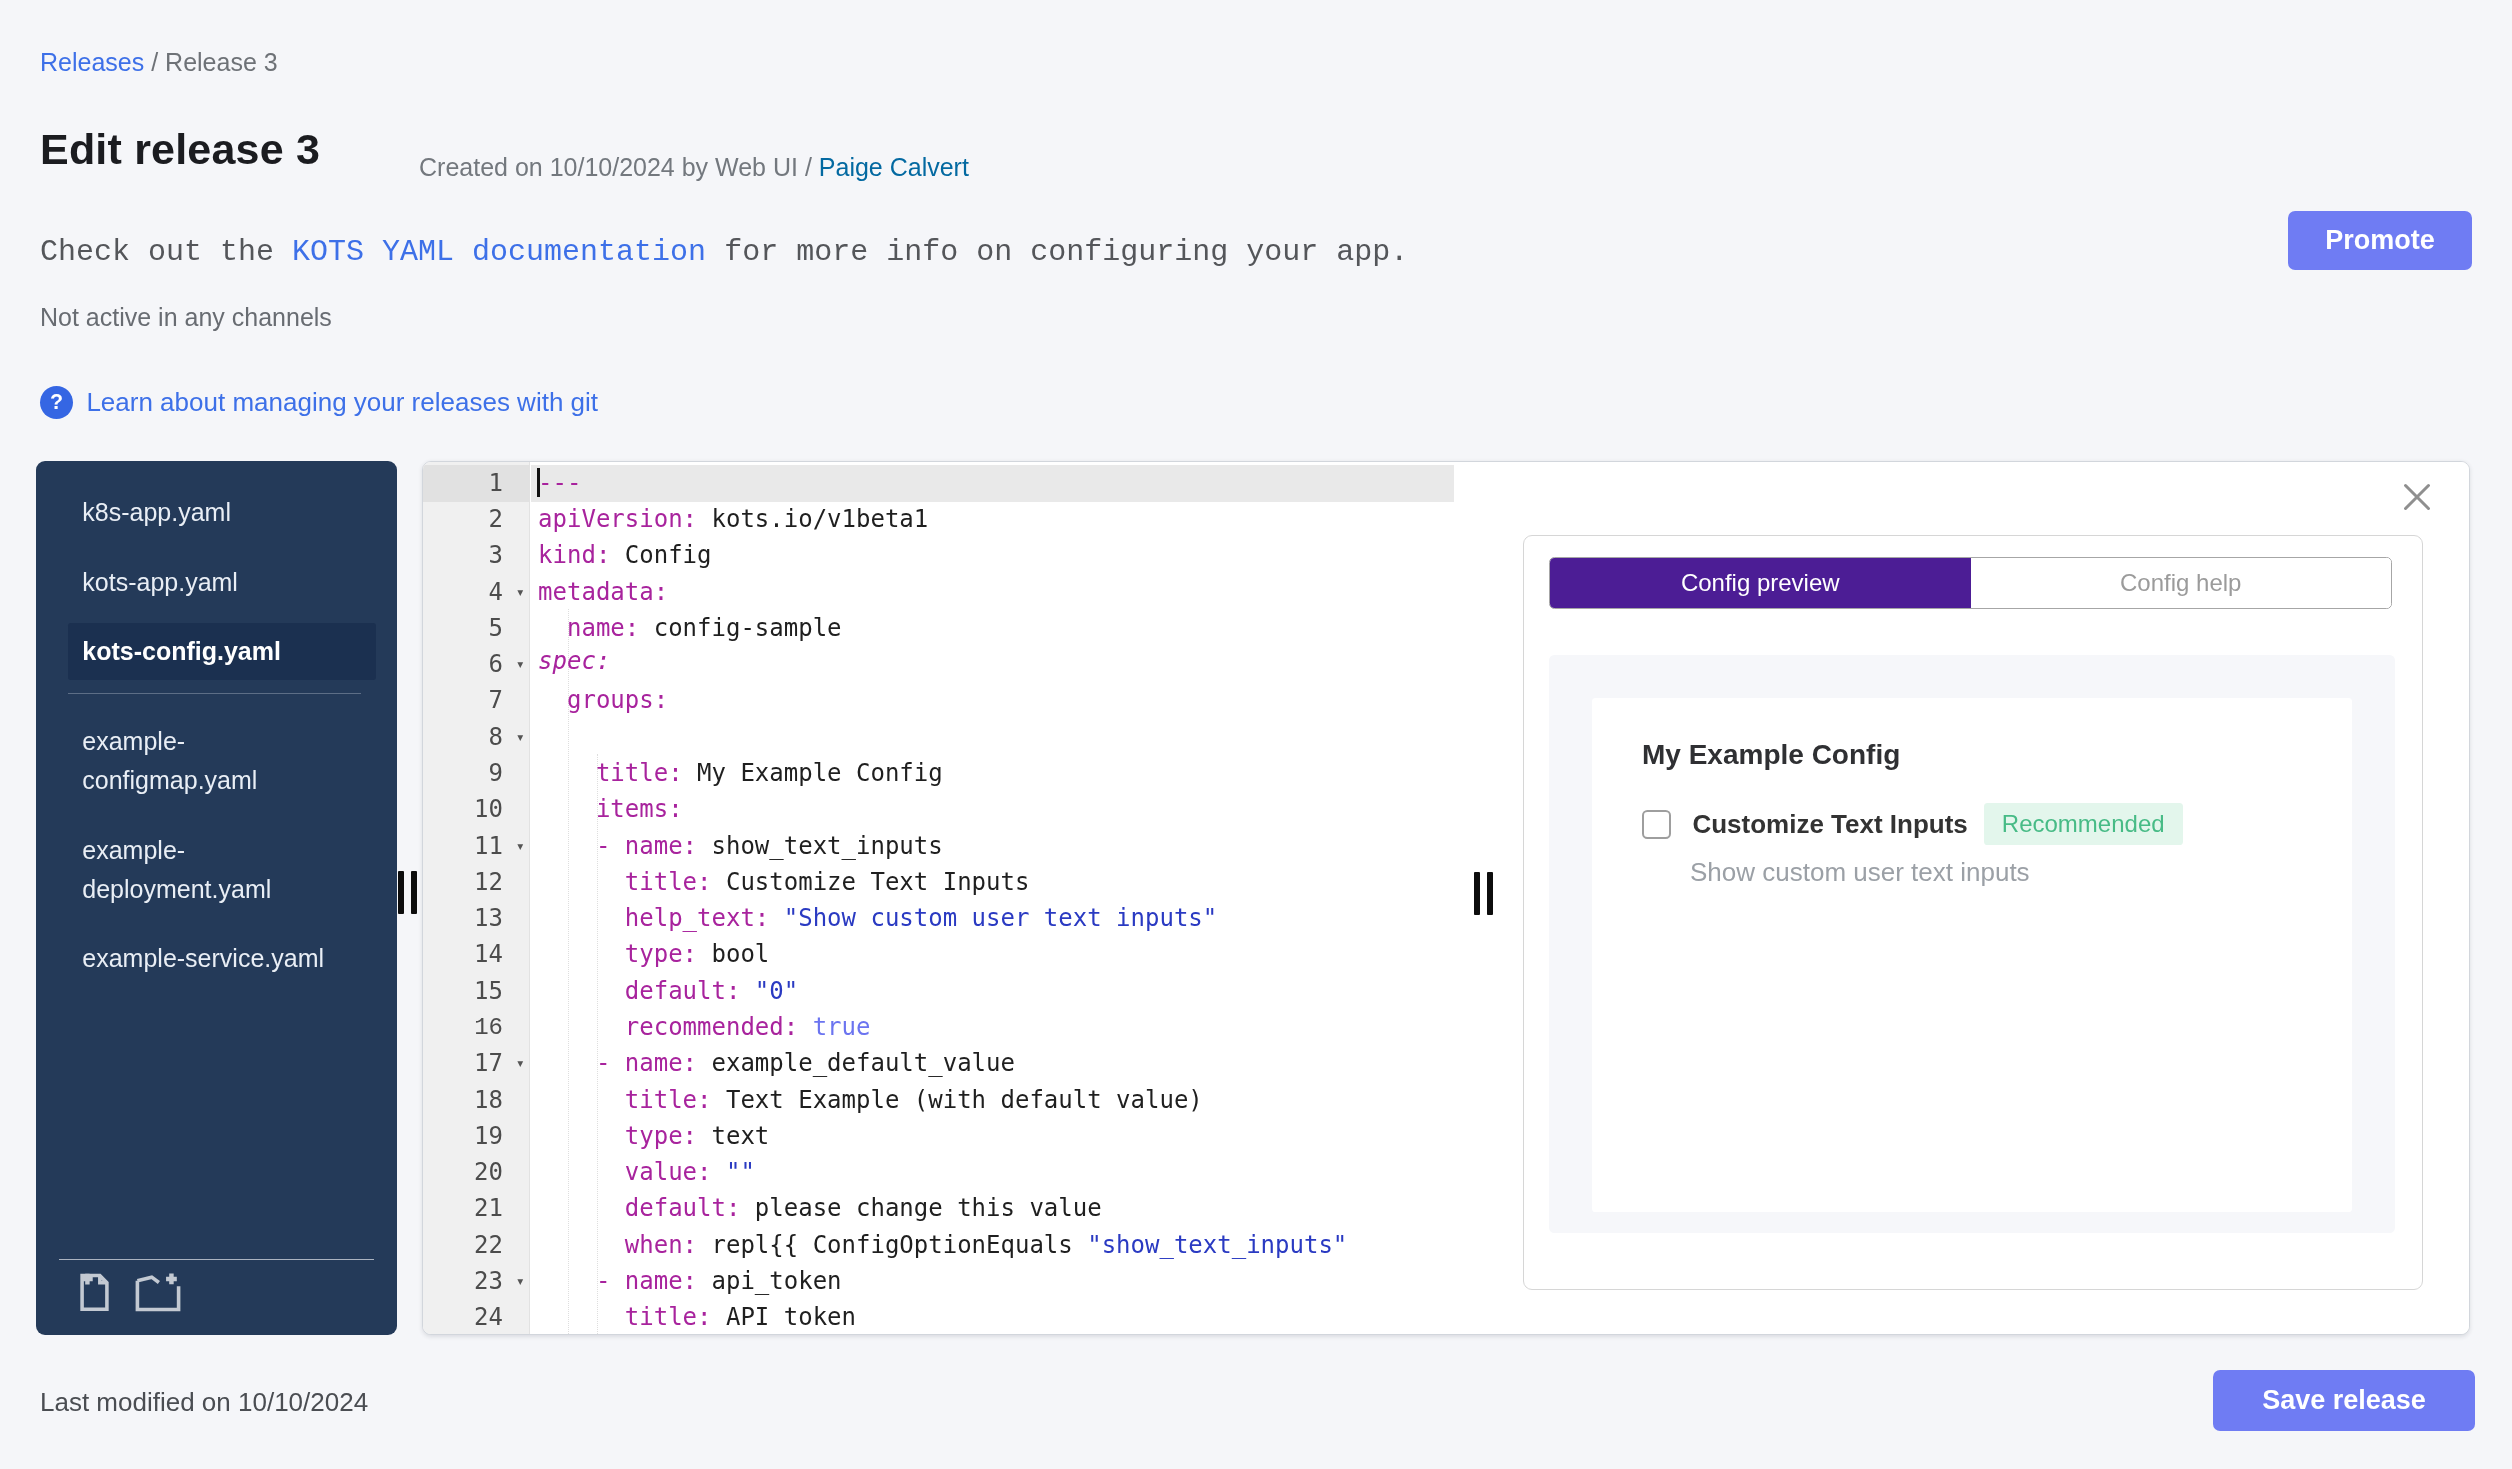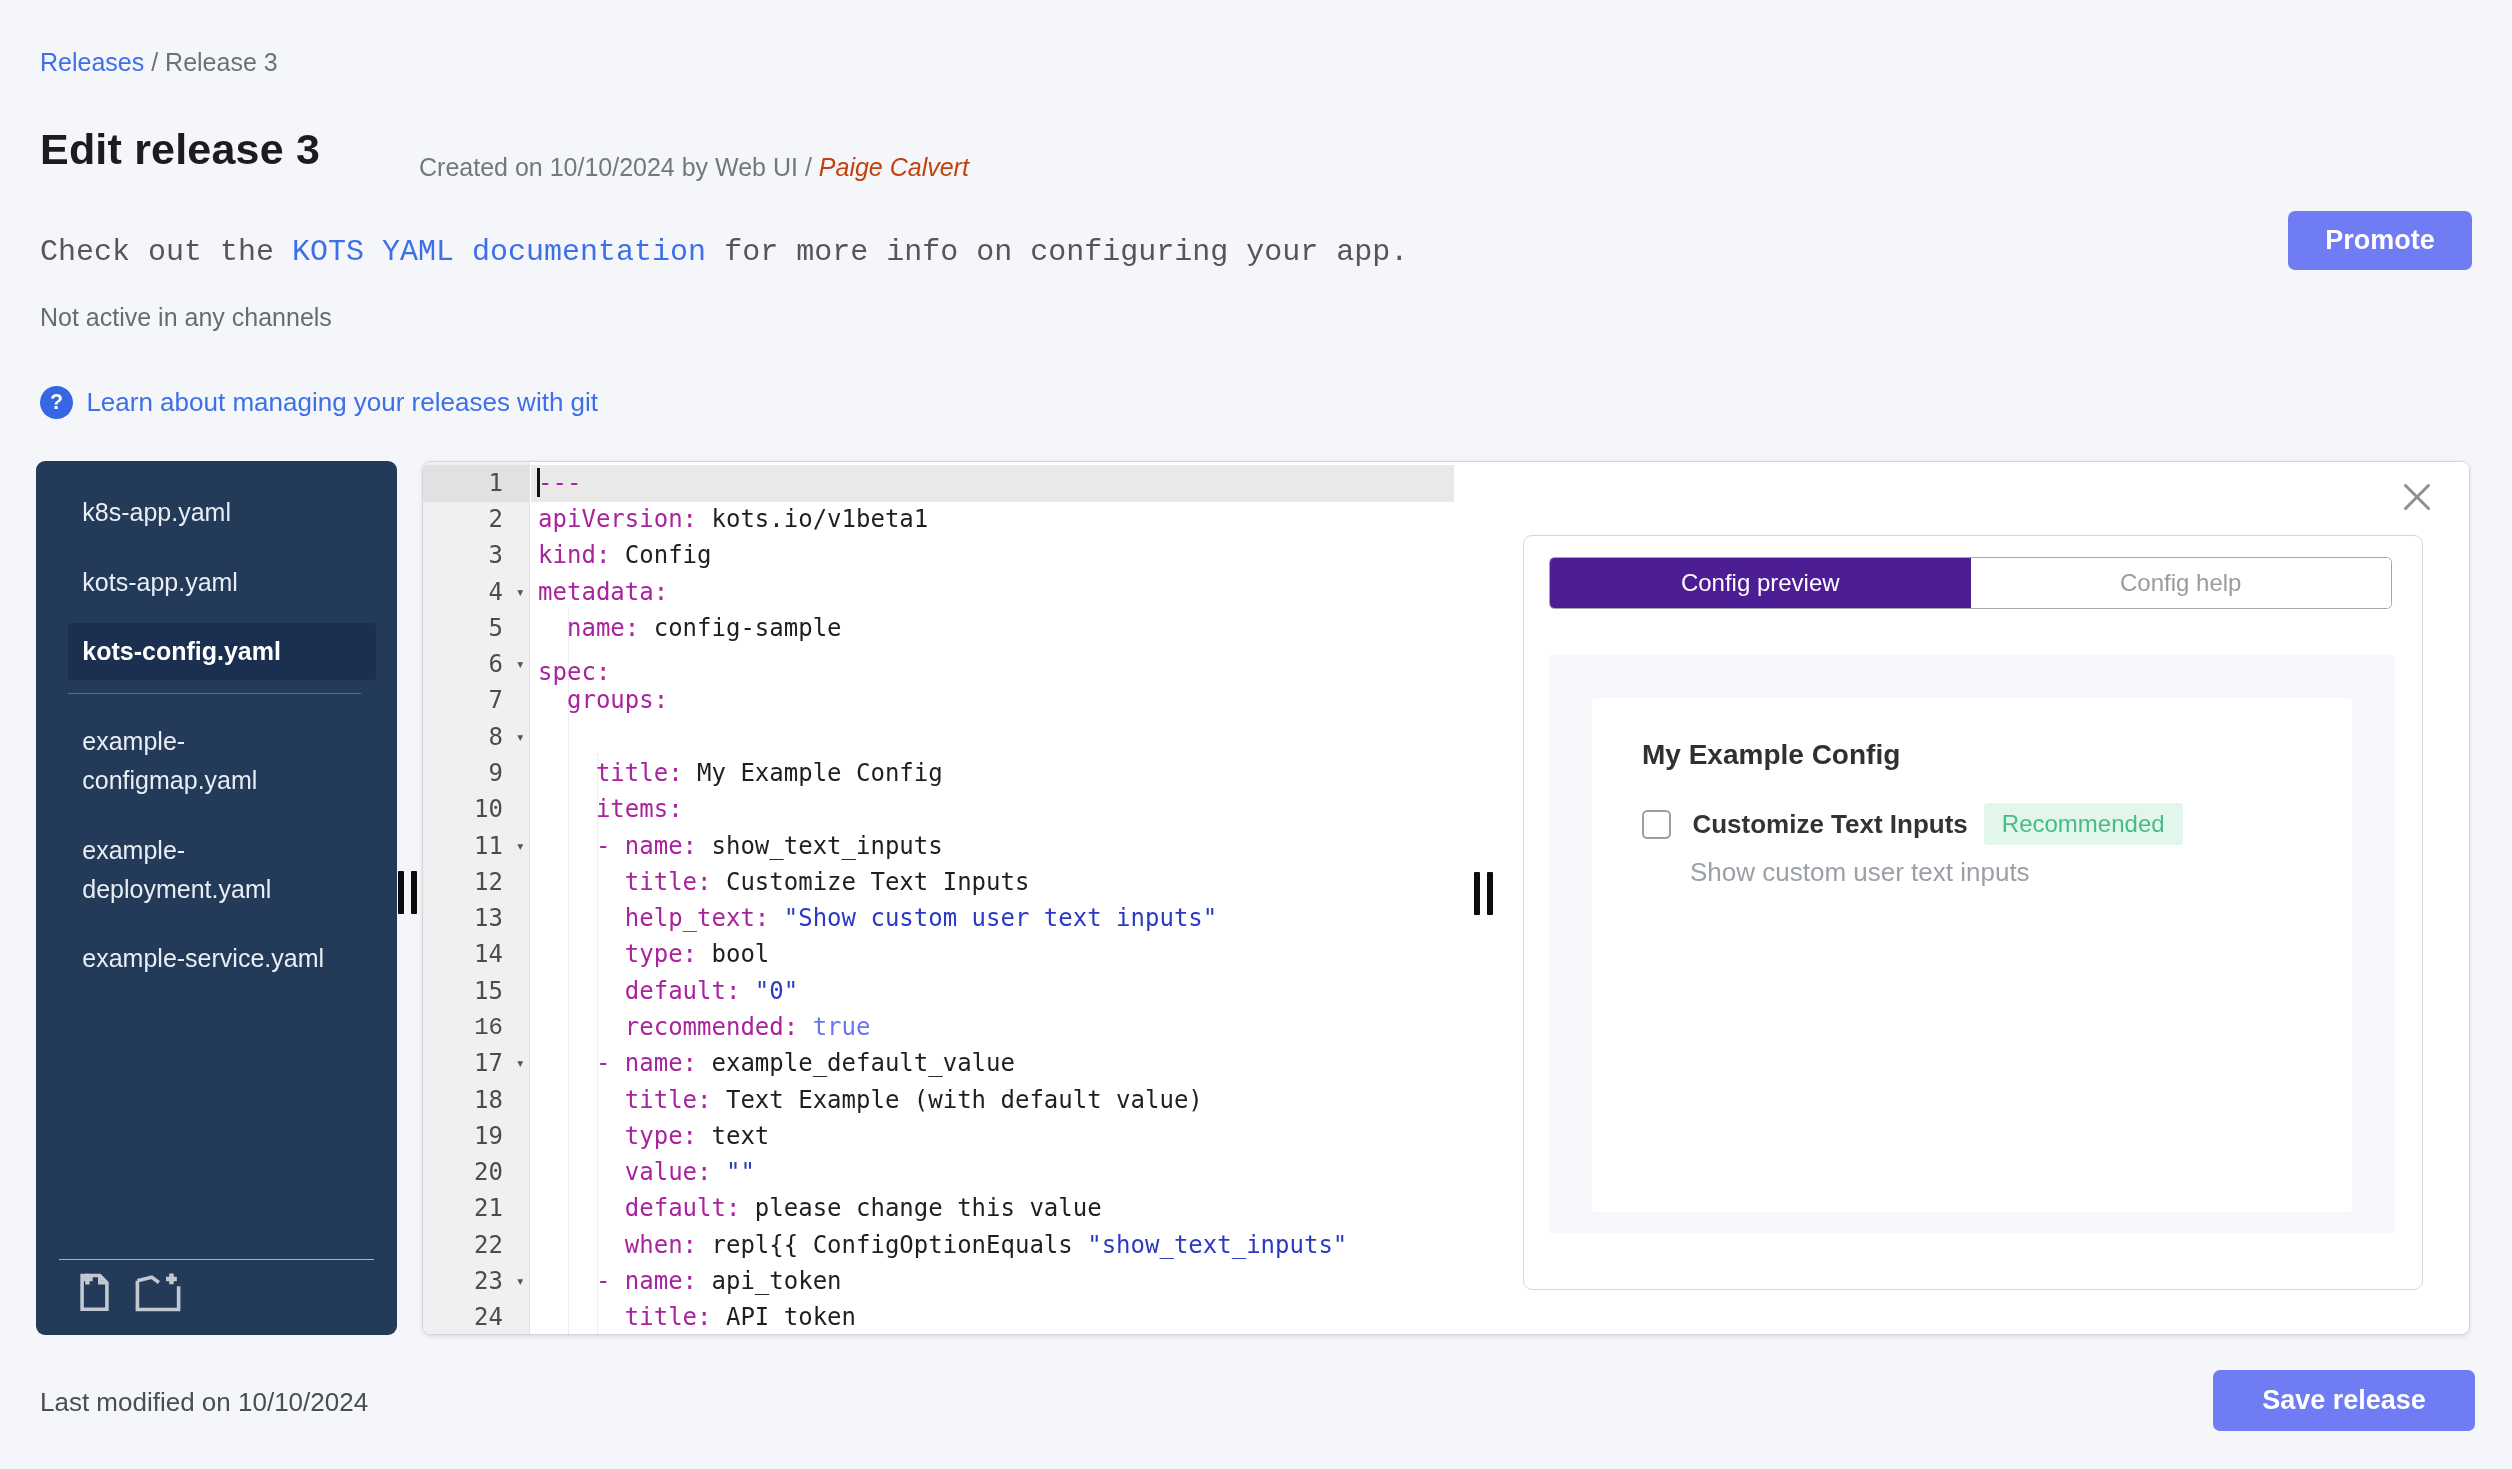--- a/index.html
+++ b/index.html
@@ -5,21 +5,21 @@
   html,body{margin:0;padding:0;background:#eef0f4;}
   .page{position:relative;width:2512px;height:1469px;background:#f5f6f9;
         font-family:"Liberation Sans",sans-serif;overflow:hidden;}
   .abs{position:absolute;}
 
   
   .breadcrumb{left:40px;top:48px;font-size:25px;color:#6e7277;}
   .breadcrumb a{color:#3d70e8;text-decoration:none;cursor:pointer;}
   .page-title{left:40px;top:125px;font-size:43px;font-weight:700;color:#1b1c20;letter-spacing:0.2px;}
   .created-line{left:419px;top:153px;font-size:25px;color:#73787e;}
-  .created-line .author{color:#c2410c;font-style:italic;}
+  .created-line .author{color:#0369a1;}
   .docs-line{left:40px;top:235px;font-size:30px;color:#54565a;font-family:Liberation Mono, monospace;}
   .docs-line .doc-link{color:#3d70e8;}
   .status-line{left:40px;top:303px;font-size:25px;color:#686c72;}
   .git-help{left:40px;top:386px;display:flex;align-items:center;gap:13.4px;cursor:pointer;}
   .q-icon{width:33px;height:33px;border-radius:50%;background:#3566e3;color:#fff;
           font-size:21.4px;font-weight:700;display:flex;align-items:center;justify-content:center;}
   .git-help .lbl{font-size:26px;color:#3d70e8;}
 
   .btn{background:#6f7cf3;color:#fff;font-weight:700;border:none;border-radius:7.1px;
        display:flex;align-items:center;justify-content:center;cursor:pointer;}
@@ -172,21 +172,21 @@
         <div class="g-row" style="top: 837px;">24</div>
       </div>
     <div class="code-area" id="code-area">
       <div class="indent-guide" style="left:37px;top:147px;bottom:0;"></div>
       <div class="indent-guide" style="left:66px;top:292px;bottom:0;"></div>
     <div class="c-row active" style="top: 2.7px;"><span class="tk-key">---</span><div class="cursor-bar"></div></div>
         <div class="c-row" style="top: 39px;"><span class="tk-key">apiVersion:</span><span class="tk-plain"> kots.io/v1beta1</span></div>
         <div class="c-row" style="top: 75px;"><span class="tk-key">kind:</span><span class="tk-plain"> Config</span></div>
         <div class="c-row" style="top: 112px;"><span class="tk-key">metadata:</span></div>
         <div class="c-row" style="top: 148px;"><span class="tk-plain">  </span><span class="tk-key">name:</span><span class="tk-plain"> config-sample</span></div>
-        <div class="c-row" style="top: 192px;"><span class="tk-key">spec:</span></div>
+        <div class="c-row" style="top: 181px; font-style: italic;"><span class="tk-key">spec:</span></div>
         <div class="c-row" style="top: 220px;"><span class="tk-plain">  </span><span class="tk-key">groups:</span></div>
         <div class="c-row" style="top: 293px;"><span class="tk-plain">    </span><span class="tk-key">title:</span><span class="tk-plain"> My Example Config</span></div>
         <div class="c-row" style="top: 329px;"><span class="tk-plain">    </span><span class="tk-key">items:</span></div>
         <div class="c-row" style="top: 366px;"><span class="tk-plain">    </span><span class="tk-key">- name:</span><span class="tk-plain"> show_text_inputs</span></div>
         <div class="c-row" style="top: 402px;"><span class="tk-plain">      </span><span class="tk-key">title:</span><span class="tk-plain"> Customize Text Inputs</span></div>
         <div class="c-row" style="top: 438px;"><span class="tk-plain">      </span><span class="tk-key">help_text:</span><span class="tk-plain"> </span><span class="tk-str">"Show custom user text inputs"</span></div>
         <div class="c-row" style="top: 474px;"><span class="tk-plain">      </span><span class="tk-key">type:</span><span class="tk-plain"> bool</span></div>
         <div class="c-row" style="top: 511px;"><span class="tk-plain">      </span><span class="tk-key">default:</span><span class="tk-plain"> </span><span class="tk-str">"0"</span></div>
         <div class="c-row" style="top: 547px;"><span class="tk-plain">      </span><span class="tk-key">recommended:</span><span class="tk-plain"> </span><span class="tk-const">true</span></div>
         <div class="c-row" style="top: 583px;"><span class="tk-plain">    </span><span class="tk-key">- name:</span><span class="tk-plain"> example_default_value</span></div>

